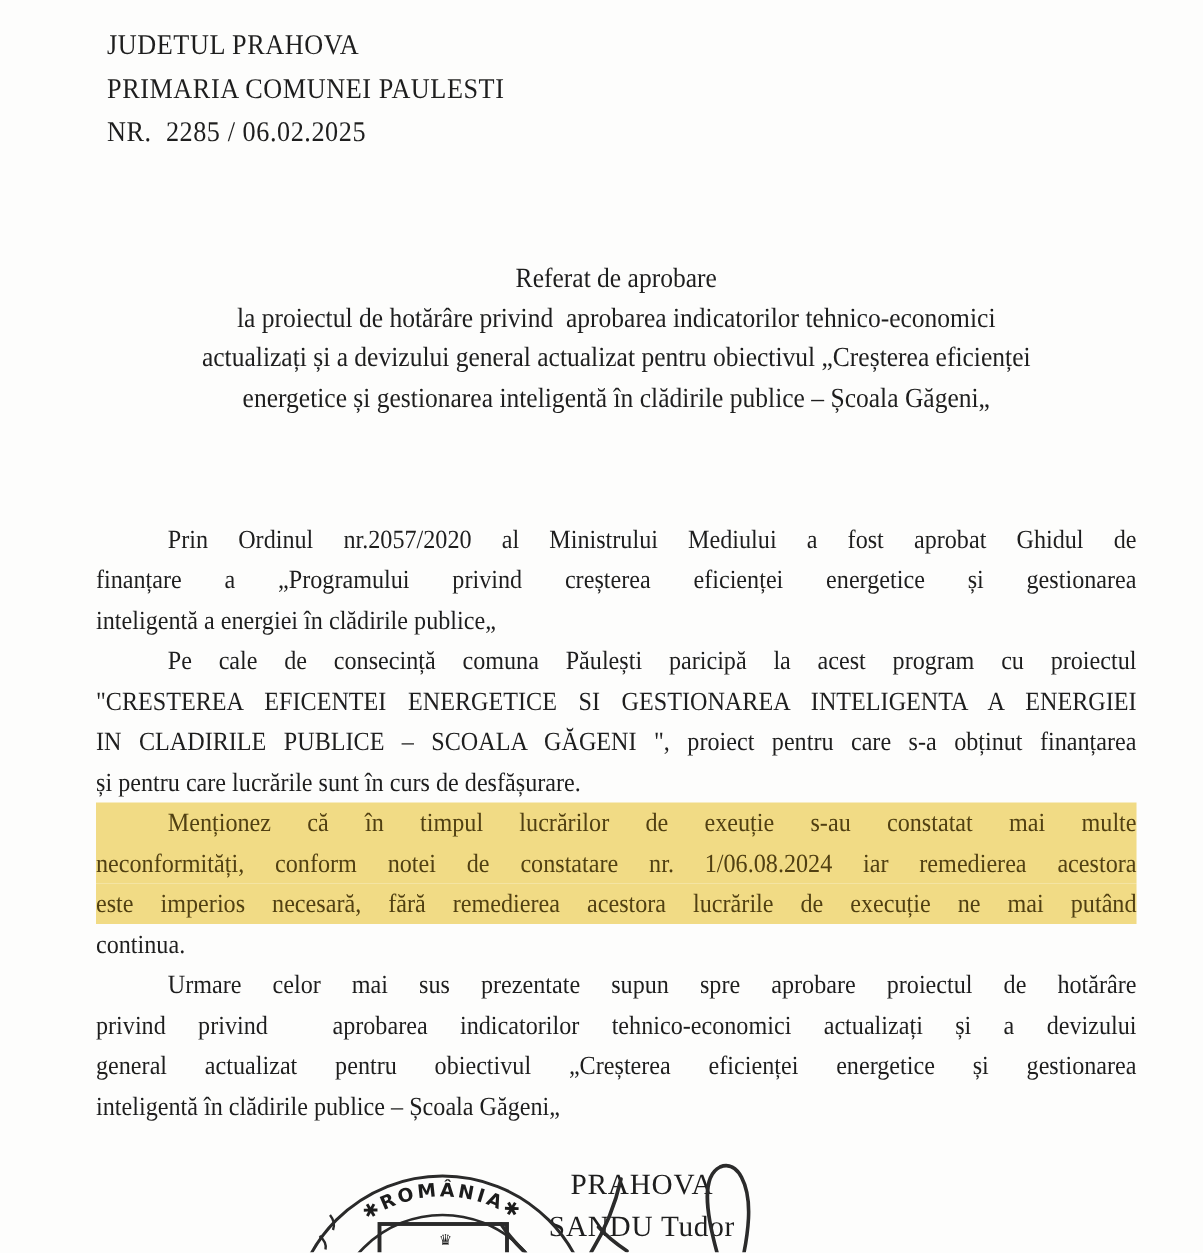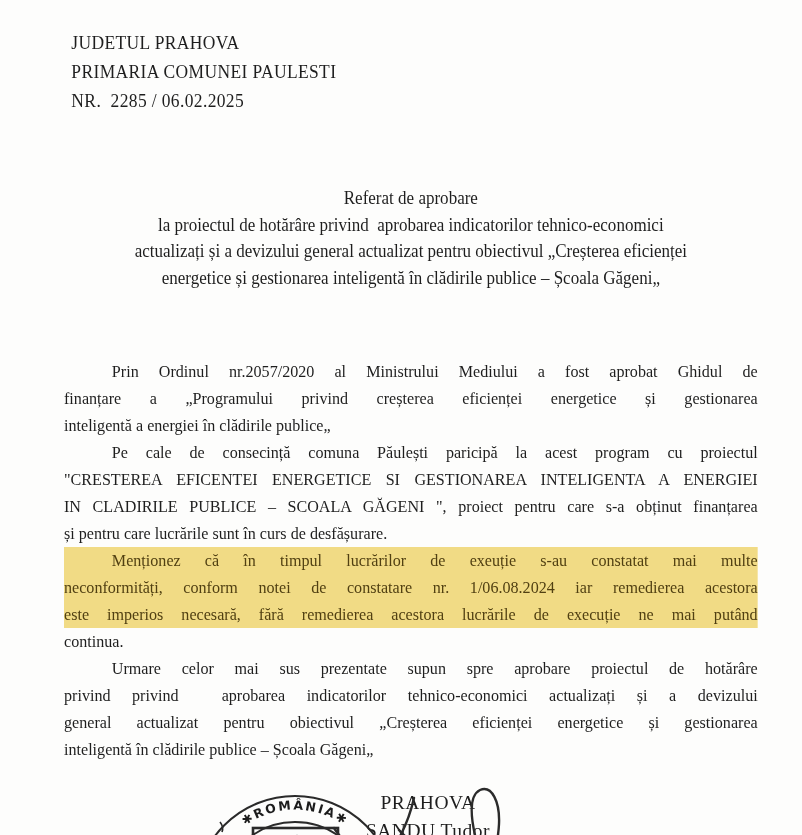--- a/index.html
+++ b/index.html
@@ -9,21 +9,21 @@
   }
   *{margin:0;padding:0;box-sizing:border-box;}
   html,body{width:802px;height:835px;}
   body{
     background:#fdfdfc;
     overflow:hidden;
     position:relative;
     font-family:"Liberation Serif", serif;
     color:var(--ink);
   }
-  .page{position:absolute;inset:0;margin-top:12px;}
+  .page{position:absolute;inset:0;}
   
   .text-col{
     position:absolute;left:64px;top:0;width:754px;
     transform:scaleX(0.92);transform-origin:top left;
   }
   .doc-header{padding-top:16px;padding-left:8px;font-size:19px;line-height:29px;letter-spacing:.4px;}
   .title-block{margin-top:70px;text-align:center;font-size:18.5px;line-height:26.5px;}
   .title-line{white-space:pre-wrap;}
   .body-text{margin-top:67px;font-size:17.5px;line-height:27px;}
   .body-line{

